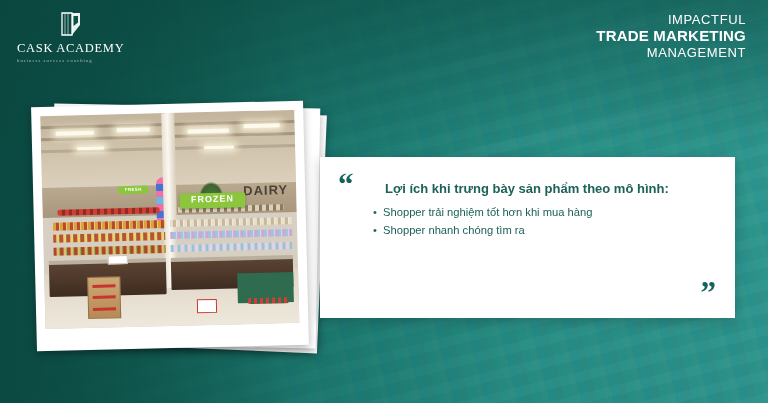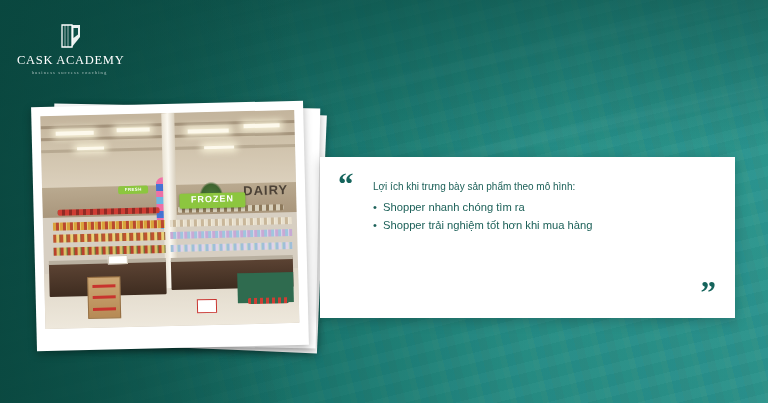--- a/index.html
+++ b/index.html
@@ -63,23 +63,23 @@
   .bg-leftfade {
     position: absolute;
     left: 0; top: 0; bottom: 0; width: 300px;
     background: linear-gradient(90deg, rgba(9,70,62,0.80) 0%, rgba(9,70,62,0.0) 100%);
   }
 
   
   .logo {
     position: absolute;
     left: 17px;
-    top: 22px;
+    top: 10px;
     width: 105px;
-    text-align: center;
+    text-align: left;
     z-index: 6;
   }
   .logo-mark {
     width: 26px;
     height: 28px;
     margin: 0 auto 4px auto;
     display: block;
   }
   .logo-name {
     color: #ffffff;
@@ -324,23 +324,23 @@
   }
   .q-para {
     color: #1d6159;
     font-size: 11.2px;
     line-height: 1.52;
     margin: 0 0 15px 0;
   }
   .q-para b { font-weight: bold; }
   .q-head {
     color: #1d6159;
-    font-size: 10px;
-    font-weight: normal;
-    margin: 0 0 4px 0;
+    font-size: 13px;
+    font-weight: bold;
+    margin: 0 0 4px 12px;
     line-height: 1.5;
   }
   .q-bullet {
     color: #1d6159;
     font-size: 11.2px;
     line-height: 1.62;
     margin: 0;
     padding-left: 10px;
     position: relative;
   }
@@ -366,20 +366,25 @@
     <svg class="logo-mark" viewBox="0 0 26 28">
       <path d="M5 3 L15 3 L15 25 L5 25 Z" fill="none" stroke="#ffffff" stroke-width="1.3"></path>
       <path d="M8 3 L8 25 M11 3 L11 25" stroke="#ffffff" stroke-width="0.8" opacity="0.75"></path>
       <path d="M15 3 L23 3 L23 15 L15 25 Z" fill="#ffffff" opacity="0.92"></path>
       <path d="M16.5 6 L21 6 L21 12.5 L16.5 16 Z" fill="#0e5048"></path>
     </svg>
     <div class="logo-name">Cask Academy</div>
     <div class="logo-tag">business success coaching</div>
   </div>
 
+  <div class="corner-brand">
+    <div class="cb-l1">IMPACTFUL</div>
+    <div class="cb-l2">TRADE MARKETING</div>
+    <div class="cb-l3">MANAGEMENT</div>
+  </div>
 
 
   <div class="photo-stack">
     <div class="photo-frame frame-back2"></div>
     <div class="photo-frame frame-back1"></div>
     <div class="photo-frame frame-front">
       <div class="photo-img">
 
         <div class="sm-ceiling"></div>
         <div class="sm-beam" style="left:0;right:0;top:10px;"></div>
@@ -435,19 +440,19 @@
         <div class="sm-tag" style="left:60%;top:88%;width:18px;height:12px;border-color:#c8342e;"></div>
 
       </div>
     </div>
   </div>
 
   <div class="quote-card">
     <div class="quote-open">“</div>
     <div class="quote-body">
       <p class="q-head">Lợi ích khi trưng bày sản phẩm theo mô hình:</p>
+      <p class="q-bullet">Shopper trải nghiệm tốt hơn khi mua hàng</p>
       <p class="q-bullet">Shopper nhanh chóng tìm ra</p>
-      <p class="q-bullet">Shopper trải nghiệm tốt hơn khi mua hàng</p>
     </div>
     <div class="quote-close">”</div>
   </div>
 
 </div>
 
 </body></html>

